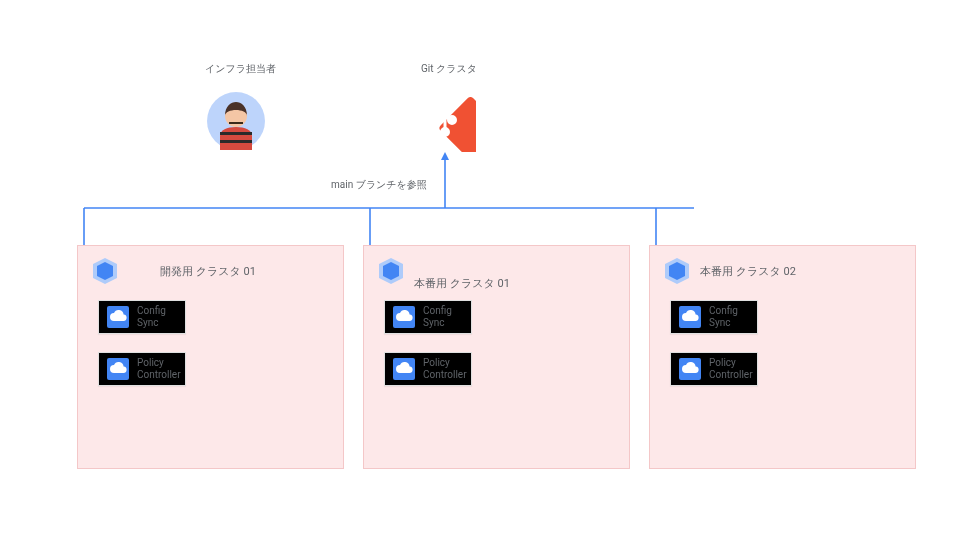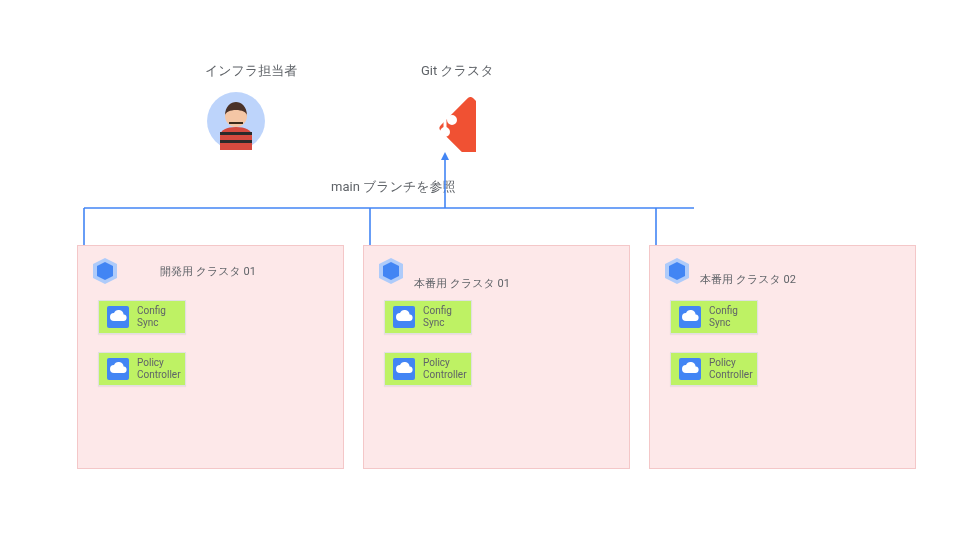--- a/index.html
+++ b/index.html
@@ -7,21 +7,21 @@
     padding: 0;
     width: 960px;
     height: 540px;
     background: #ffffff;
     font-family: -apple-system, BlinkMacSystemFont, "Segoe UI", Roboto, "Helvetica Neue", Arial, "Noto Sans", sans-serif;
     color: #5f6368;
     position: relative;
   }
   .label {
     position: absolute;
-    font-size: 13px;
+    font-size: 10px;
     color: #5f6368;
   }
   .avatar {
     position: absolute;
     width: 58px;
     height: 58px;
   }
   .git-icon {
     position: absolute;
     width: 62px;
@@ -38,21 +38,21 @@
     width: 30px;
     height: 30px;
   }
   .cluster-title {
     position: absolute;
     font-size: 11px;
     color: #5f6368;
   }
   .component {
     position: absolute;
-    background: #bef264;
+    background: #000000;
     border: 1px solid #e0e0e0;
     box-shadow: 0 1px 1px rgba(0,0,0,0.05);
     box-sizing: border-box;
     padding: 6px 8px 6px 8px;
     display: flex;
     align-items: center;
     gap: 8px;
   }
   .cloud-icon {
     width: 22px;
@@ -198,21 +198,21 @@
 Controller</div>
 </div>
 
 <div class="cluster-box" style="left:649px; top:245px; width:267px; height:224px;"></div>
 <div class="gke-icon" style="left:662px; top:256px;">
   <svg viewBox="0 0 30 30" width="30" height="30">
     <polygon points="15,2 27,8 27,22 15,28 3,22 3,8" fill="#aecbfa"></polygon>
     <polygon points="15,6 23,10 23,20 15,24 7,20 7,10" fill="#4285f4"></polygon>
   </svg>
 </div>
-<div class="cluster-title" style="left:700px; top:272px;">本番用 クラスタ 02</div>
+<div class="cluster-title" style="left:700px; top:264px;">本番用 クラスタ 02</div>
 
 <div class="component" style="left:670px; top:300px; width:88px; height:34px;">
   <div class="cloud-icon">
     <svg viewBox="0 0 22 22" width="22" height="22">
         <path d="M7 15a4 4 0 010-8 5 5 0 019.6 1.4A3.3 3.3 0 0116 15H7z" fill="#fff"></path>
       </svg>
   </div>
   <div class="component-text" style="white-space:pre-line;">Config
 Sync</div>
 </div>

